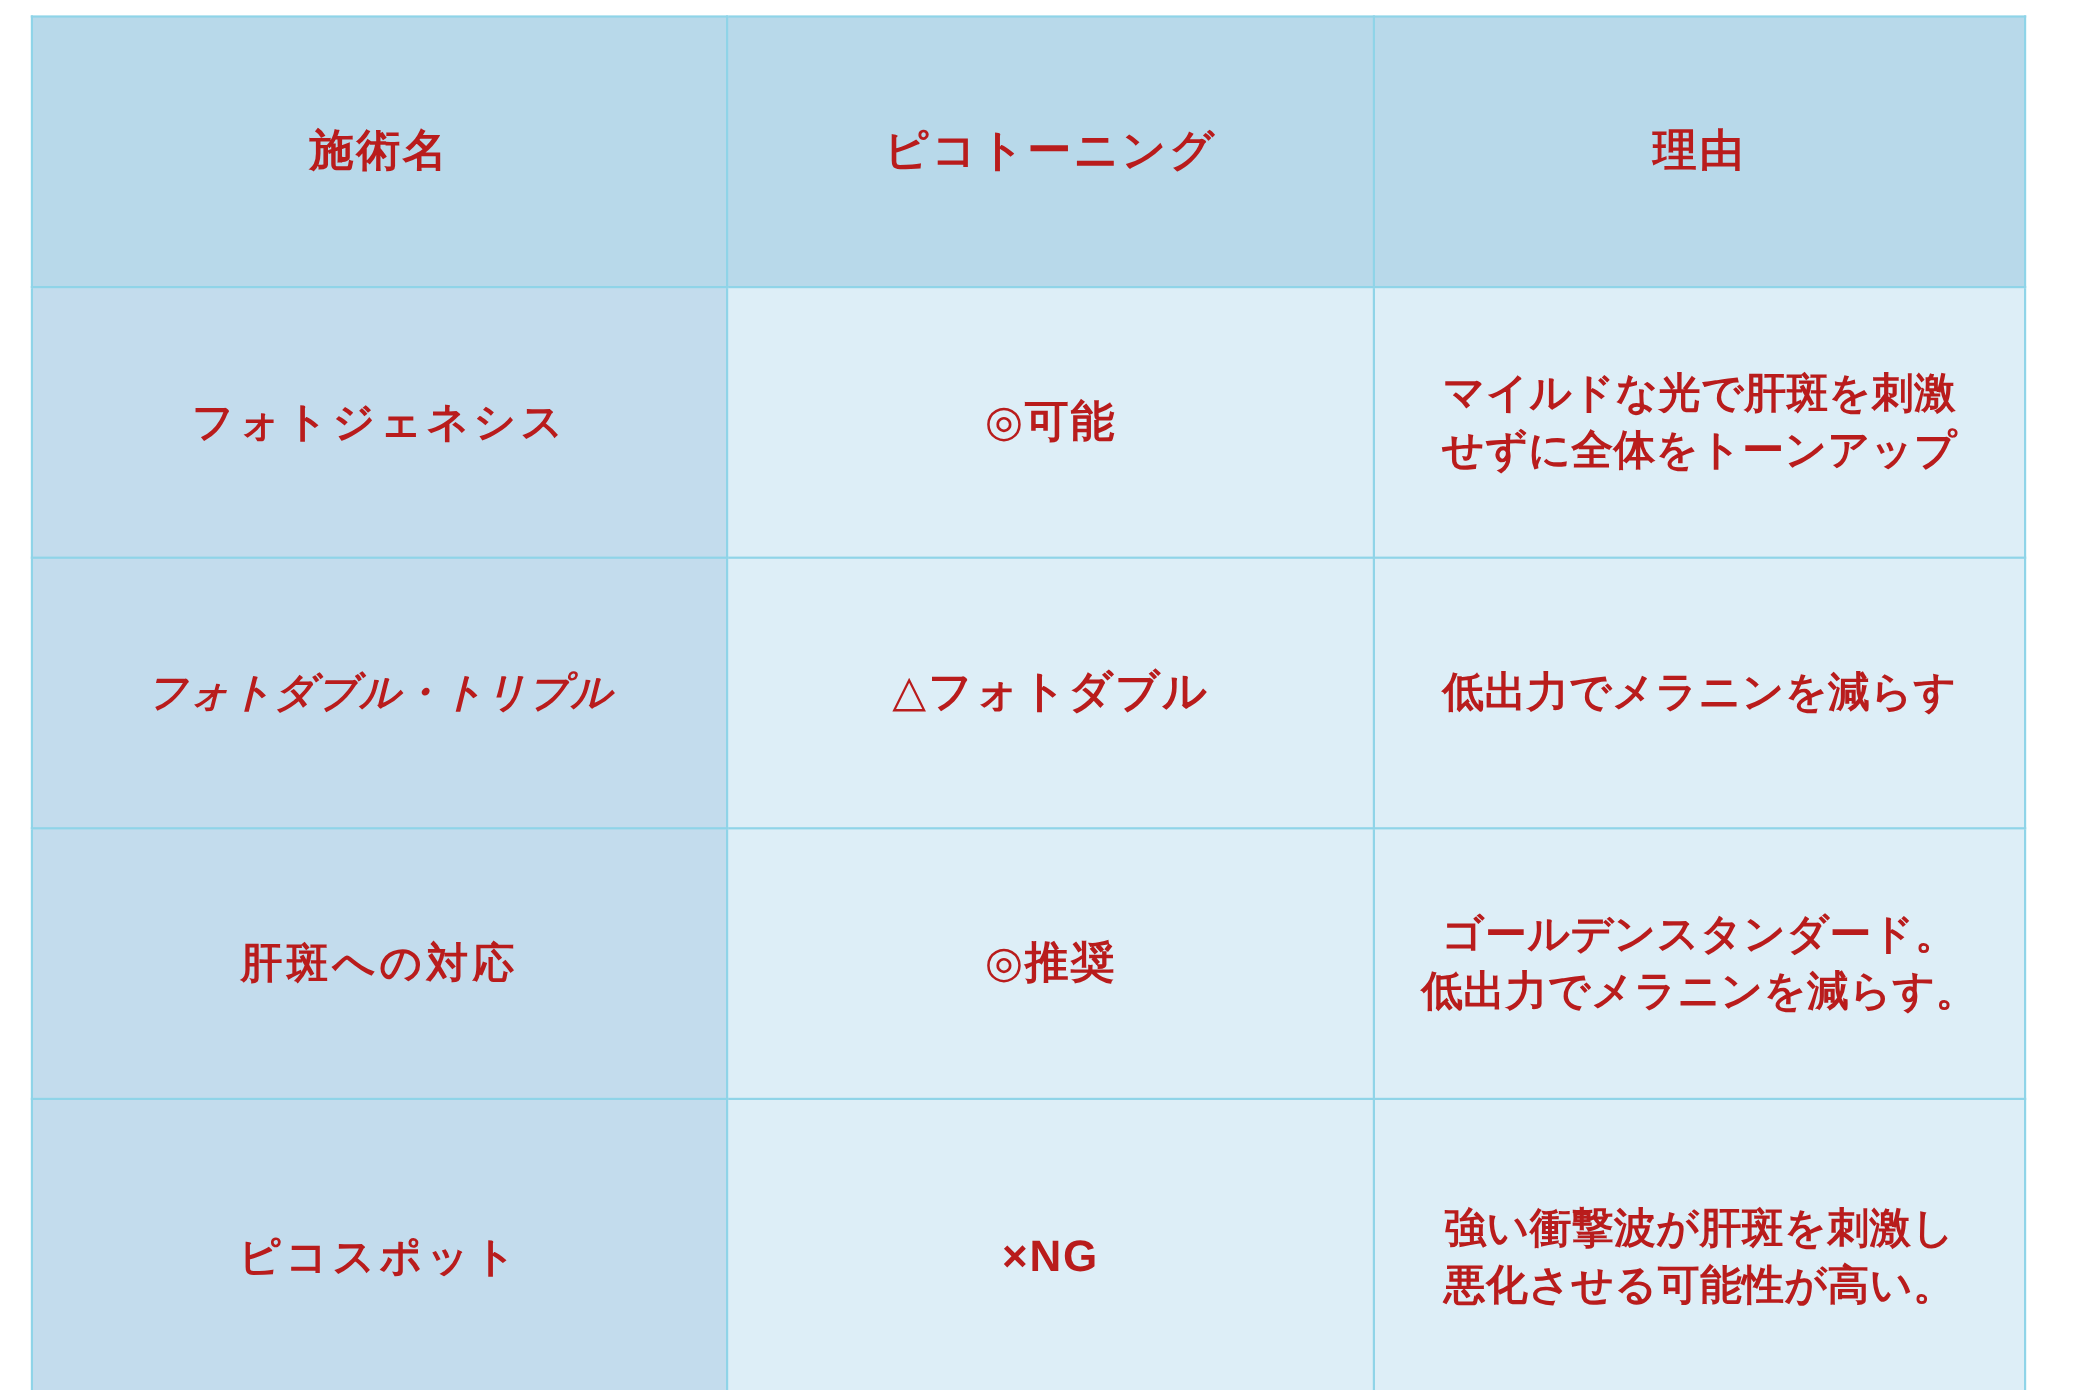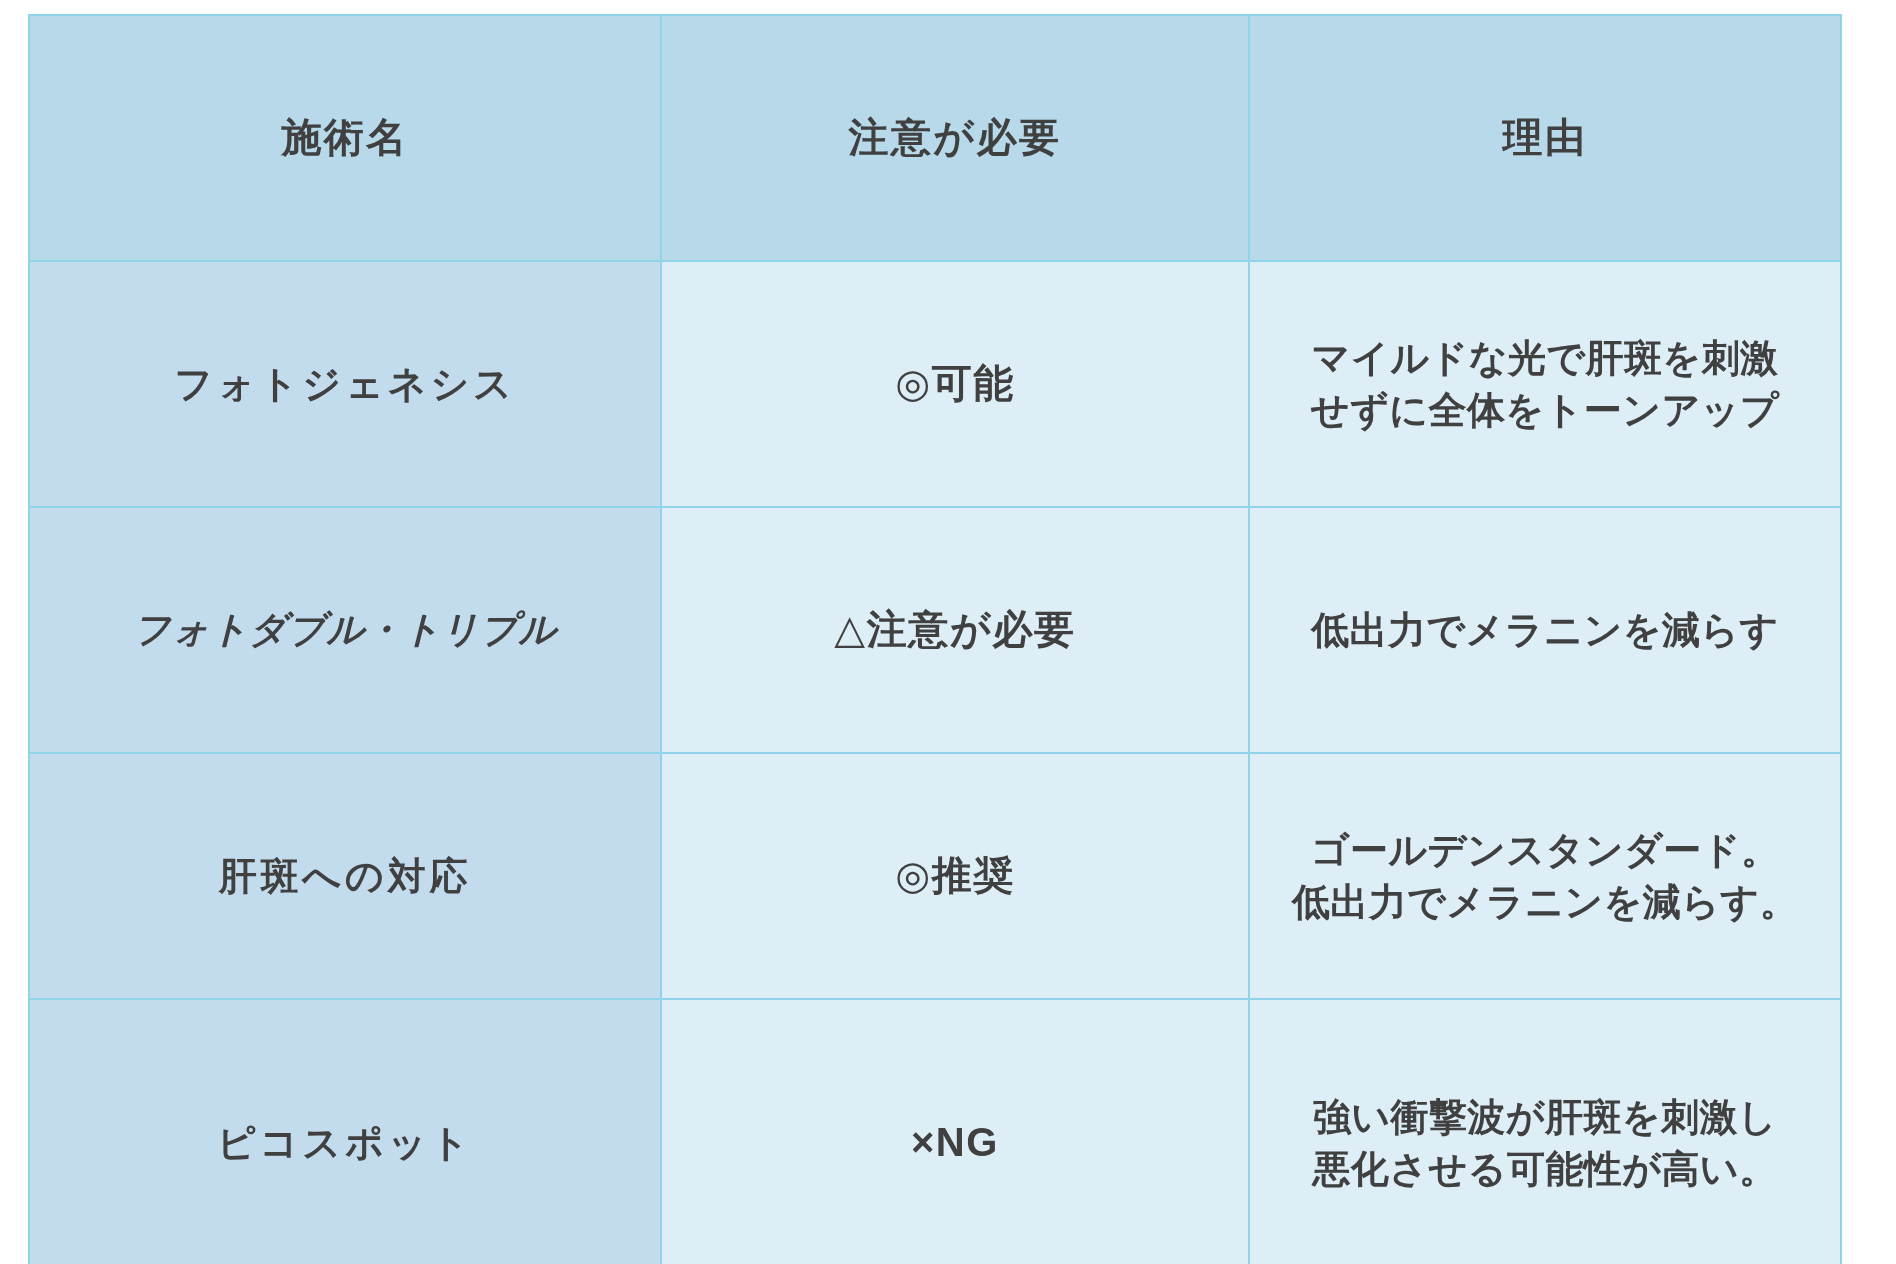--- a/index.html
+++ b/index.html
@@ -29,21 +29,21 @@
   table.comparison col.c1 { width: 632px; }
   table.comparison col.c2 { width: 588px; }
   table.comparison col.c3 { width: 592px; }
 
   table.comparison th,
   table.comparison td {
     border: 2px solid #8fd4e8;
     text-align: center;
     vertical-align: middle;
     font-weight: bold;
-    color: #404040;
+    color: #b91c1c;
     padding: 6px 10px;
     line-height: 1.38;
   }
   
   table.comparison thead th {
     background: #b8d9ea;
     font-size: 40px;
     letter-spacing: 0.06em;
     height: 232px;
   }
@@ -82,21 +82,21 @@
 <div class="table-wrap">
   <table class="comparison">
     <colgroup>
       <col class="c1">
       <col class="c2">
       <col class="c3">
     </colgroup>
     <thead>
       <tr>
         <th>施術名</th>
-        <th>注意が必要</th>
+        <th>ピコトーニング</th>
         <th>理由</th>
       </tr>
     </thead>
     <tbody>
       <tr>
         <td class="col-name">
             <span>フォトジェネシス</span>
           </td>
         <td class="col-value">
             <span>◎可能</span>
@@ -104,21 +104,21 @@
         <td class="col-reason">
             <span>マイルドな光で肝斑を刺激
 せずに全体をトーンアップ</span>
           </td>
       </tr>
       <tr>
         <td class="col-name">
             <span class="name-tight">フォトダブル・トリプル</span>
           </td>
         <td class="col-value">
-            <span>△注意が必要</span>
+            <span>△フォトダブル</span>
           </td>
         <td class="col-reason">
             <span>低出力でメラニンを減らす</span>
           </td>
       </tr>
       <tr>
         <td class="col-name">
             <span>肝斑への対応</span>
           </td>
         <td class="col-value">

